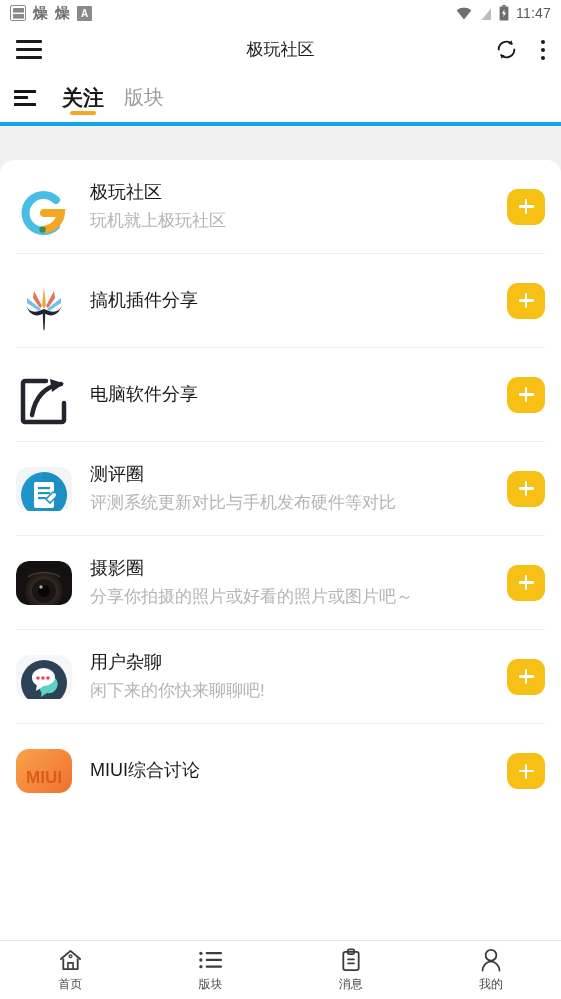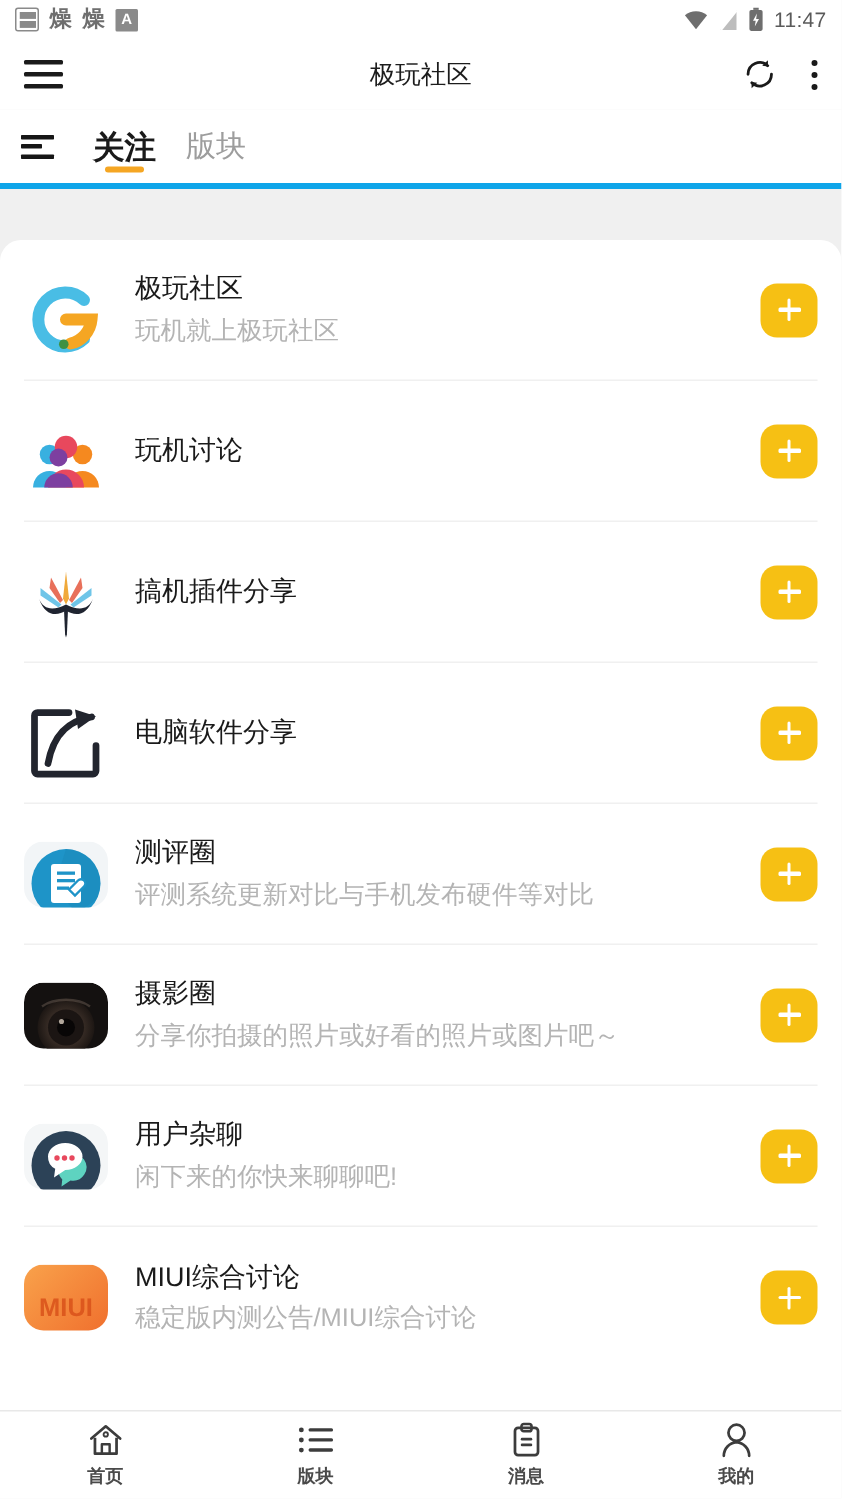--- a/index.html
+++ b/index.html
@@ -109,21 +109,21 @@
   
   .bottomnav {
     height: 59px; background: #ffffff; border-top: 1px solid #e8e8e8;
     display: flex; align-items: center; flex: none;
   }
   .nav-item {
     flex: 1 1 0; display: flex; flex-direction: column; align-items: center;
     justify-content: center; gap: 3px; cursor: pointer;
   }
   .nav-ico { height: 25px; display: flex; align-items: center; justify-content: center; }
-  .nav-label { font-size: 12px; color: #4a4a4a; font-weight: bold; }
+  .nav-label { font-size: 12px; color: #4a4a4a; }
 </style>
 </head>
 <body>
 
 <div id="app">
 
   <div class="status-bar">
     <div class="sb-left">
       <div class="sb-badge">
         <svg width="11" height="11" viewBox="0 0 11 11">
@@ -205,41 +205,20 @@
           <circle cx="26.5" cy="44.5" r="3.2" fill="#3f9142"></circle>
         </svg>
       </div>
       <div class="row-text">
         <div class="row-title">极玩社区</div>
         <div class="row-sub">玩机就上极玩社区</div>
       </div>
       <div class="add-btn"></div>
     </div>
 
-    <div class="row">
-      <div class="row-avatar">
-        <svg class="av-svg" viewBox="0 0 56 56">
-          <g>
-            <circle cx="17" cy="24" r="6.5" fill="#38b0e0"></circle>
-            <path d="M6 46 a11 11 0 0 1 22 0 z" fill="#38b0e0"></path>
-            <circle cx="39" cy="24" r="6.5" fill="#f5891f"></circle>
-            <path d="M28 46 a11 11 0 0 1 22 0 z" fill="#f5891f"></path>
-            <circle cx="28" cy="19" r="7.5" fill="#e8485d"></circle>
-            <path d="M16 46 a12 12 0 0 1 24 0 z" fill="#e8485d"></path>
-            <circle cx="23" cy="26" r="6" fill="#7d3fa0"></circle>
-            <path d="M13.5 46 a9.5 9.5 0 0 1 19 0 z" fill="#7d3fa0"></path>
-          </g>
-        </svg>
-      </div>
-      <div class="row-text">
-        <div class="row-title">玩机讨论</div>
-
-      </div>
-      <div class="add-btn"></div>
-    </div>
 
     <div class="row">
       <div class="row-avatar">
         <svg class="av-svg" viewBox="0 0 56 56">
           <path d="M28 8 L30 26 L28 30 L26 26 Z" fill="#f0a93b"></path>
           <path d="M18 12 L26 27 L24 29 L17 19 Z" fill="#e8705a"></path>
           <path d="M38 12 L30 27 L32 29 L39 19 Z" fill="#e8705a"></path>
           <path d="M11 19 L25 30 L23 32 L11 24 Z" fill="#6fc5e8"></path>
           <path d="M45 19 L31 30 L33 32 L45 24 Z" fill="#6fc5e8"></path>
           <path d="M10 26 C14 38 22 38 28 34 C34 38 42 38 46 26 C43 34 36 34 28 30 C20 34 13 34 10 26 Z" fill="#1f2430"></path>
@@ -340,21 +319,20 @@
               <stop offset="0%" stop-color="#f9a24b"></stop>
               <stop offset="100%" stop-color="#ef6a2a"></stop>
             </linearGradient>
           </defs>
           <rect width="56" height="56" rx="10" fill="url(#miuig)"></rect>
           <text x="28" y="34" text-anchor="middle" font-family="'Liberation Sans', sans-serif" font-size="17" font-weight="bold" fill="#d9521a" opacity=".85">MIUI</text>
         </svg>
       </div>
       <div class="row-text">
         <div class="row-title">MIUI综合讨论</div>
-        <div class="row-sub">稳定版内测公告/MIUI综合讨论</div>
       </div>
       <div class="add-btn"></div>
     </div>
 
   </div>
 
   <div class="bottomnav">
 
     <div class="nav-item">
       <div class="nav-ico">

